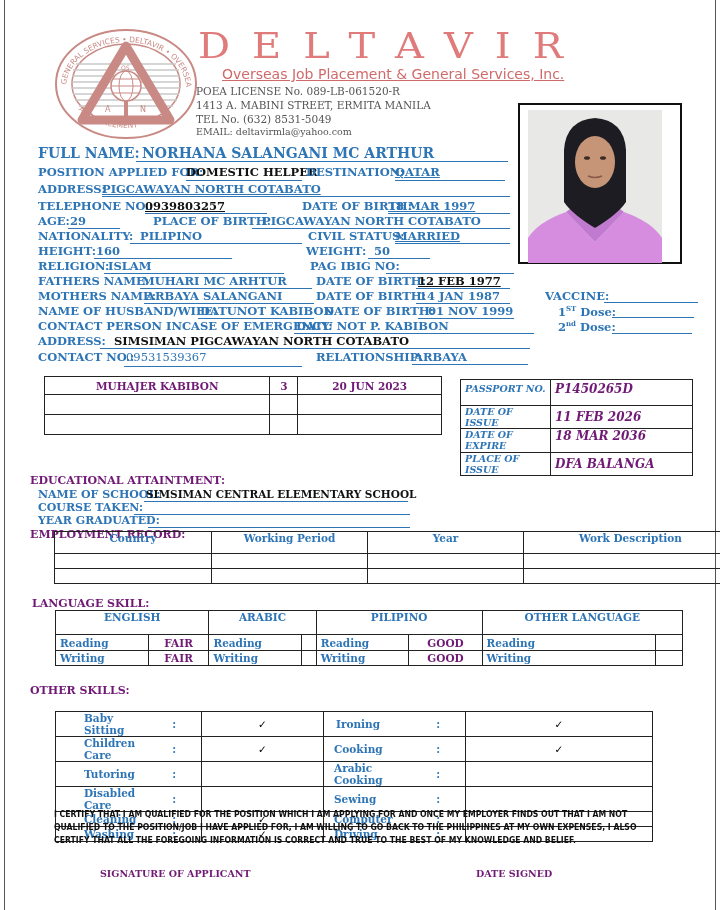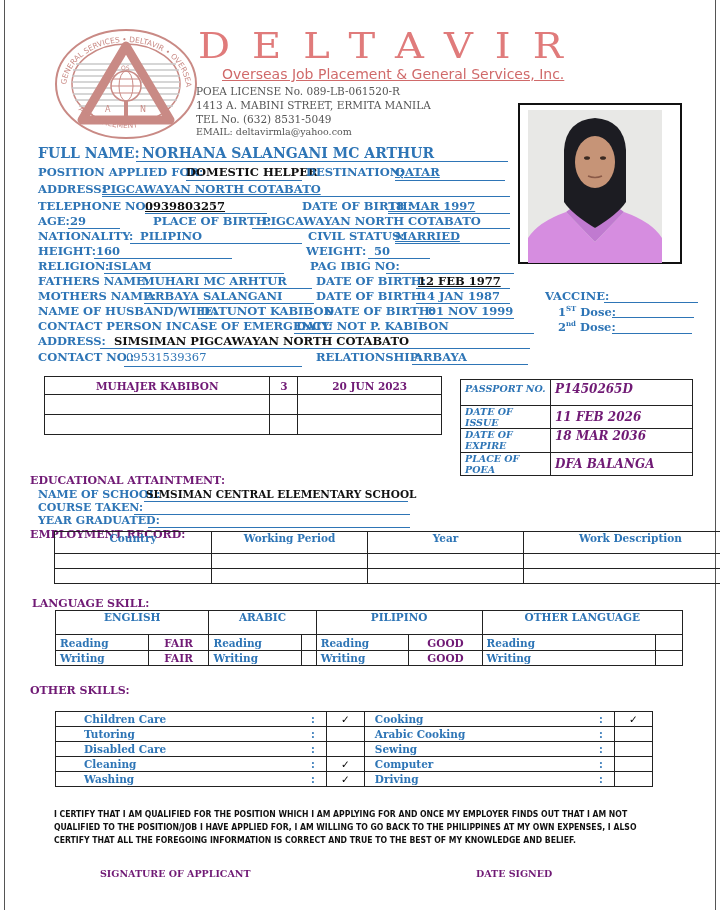--- a/index.html
+++ b/index.html
@@ -214,21 +214,21 @@
       </tr>
   <tr style="height:16px;">
         <td class="sk" style="font-size:9.5px;">DATE OF ISSUE</td>
         <td class="dark" style="font-size:12px;">11 FEB 2026</td>
       </tr>
   <tr style="height:24px;">
         <td class="sk" style="font-size:9.5px;vertical-align:top;">DATE OF EXPIRE</td>
         <td class="dark" style="font-size:12px;vertical-align:top;">18 MAR 2036</td>
       </tr>
   <tr style="height:22px;">
-        <td class="sk" style="font-size:9.5px;">PLACE OF POEA</td>
+        <td class="sk" style="font-size:9.5px;">PLACE OF ISSUE</td>
         <td class="dark" style="font-size:12px;">DFA BALANGA</td>
       </tr>
 </tbody>
   </table>
 
 <div class="abs dark" style="left:30px;top:474px;font-size:11px;">EDUCATIONAL ATTAINTMENT:</div>
 <div class="abs lbl" style="left:38px;top:488px;font-size:11px;">NAME OF SCHOOL:</div>
 <div class="abs val blk" style="left:146px;top:488px;font-size:10.5px;">SIMSIMAN CENTRAL ELEMENTARY SCHOOL</div>
 <div class="fill" style="left:144px;top:501px;width:264px;"></div>
 <div class="abs lbl" style="left:38px;top:501px;font-size:11px;">COURSE TAKEN:</div>
@@ -288,20 +288,28 @@
     <td class="c dark">GOOD</td>
     <td class="sk">Writing</td>
     <td></td>
   </tr>
 </tbody>
   </table>
 
 <div class="abs dark" style="left:30px;top:684px;font-size:11px;">OTHER SKILLS:</div>
 <table style="left:55px;top:711px;width:598px;">
   <tbody>
+      <tr style="height:15px;">
+    <td class="sk" style="width:92px;border-right:none;padding-left:28px;">Baby Sitting</td>
+    <td class="sk c" style="width:54px;border-left:none;">:</td>
+    <td class="c" style="width:122px;">✓</td>
+    <td class="sk" style="width:88px;border-right:none;padding-left:12px;">Ironing</td>
+    <td class="sk c" style="width:54px;border-left:none;">:</td>
+    <td class="c">✓</td>
+  </tr>
   <tr style="height:15px;">
     <td class="sk" style="border-right:none;padding-left:28px;">Children Care</td>
     <td class="sk c" style="border-left:none;">:</td>
     <td class="c">✓</td>
     <td class="sk" style="border-right:none;padding-left:10px;">Cooking</td>
     <td class="sk c" style="border-left:none;">:</td>
     <td class="c">✓</td>
   </tr>
   <tr style="height:15px;">
     <td class="sk" style="border-right:none;padding-left:28px;">Tutoring</td>

